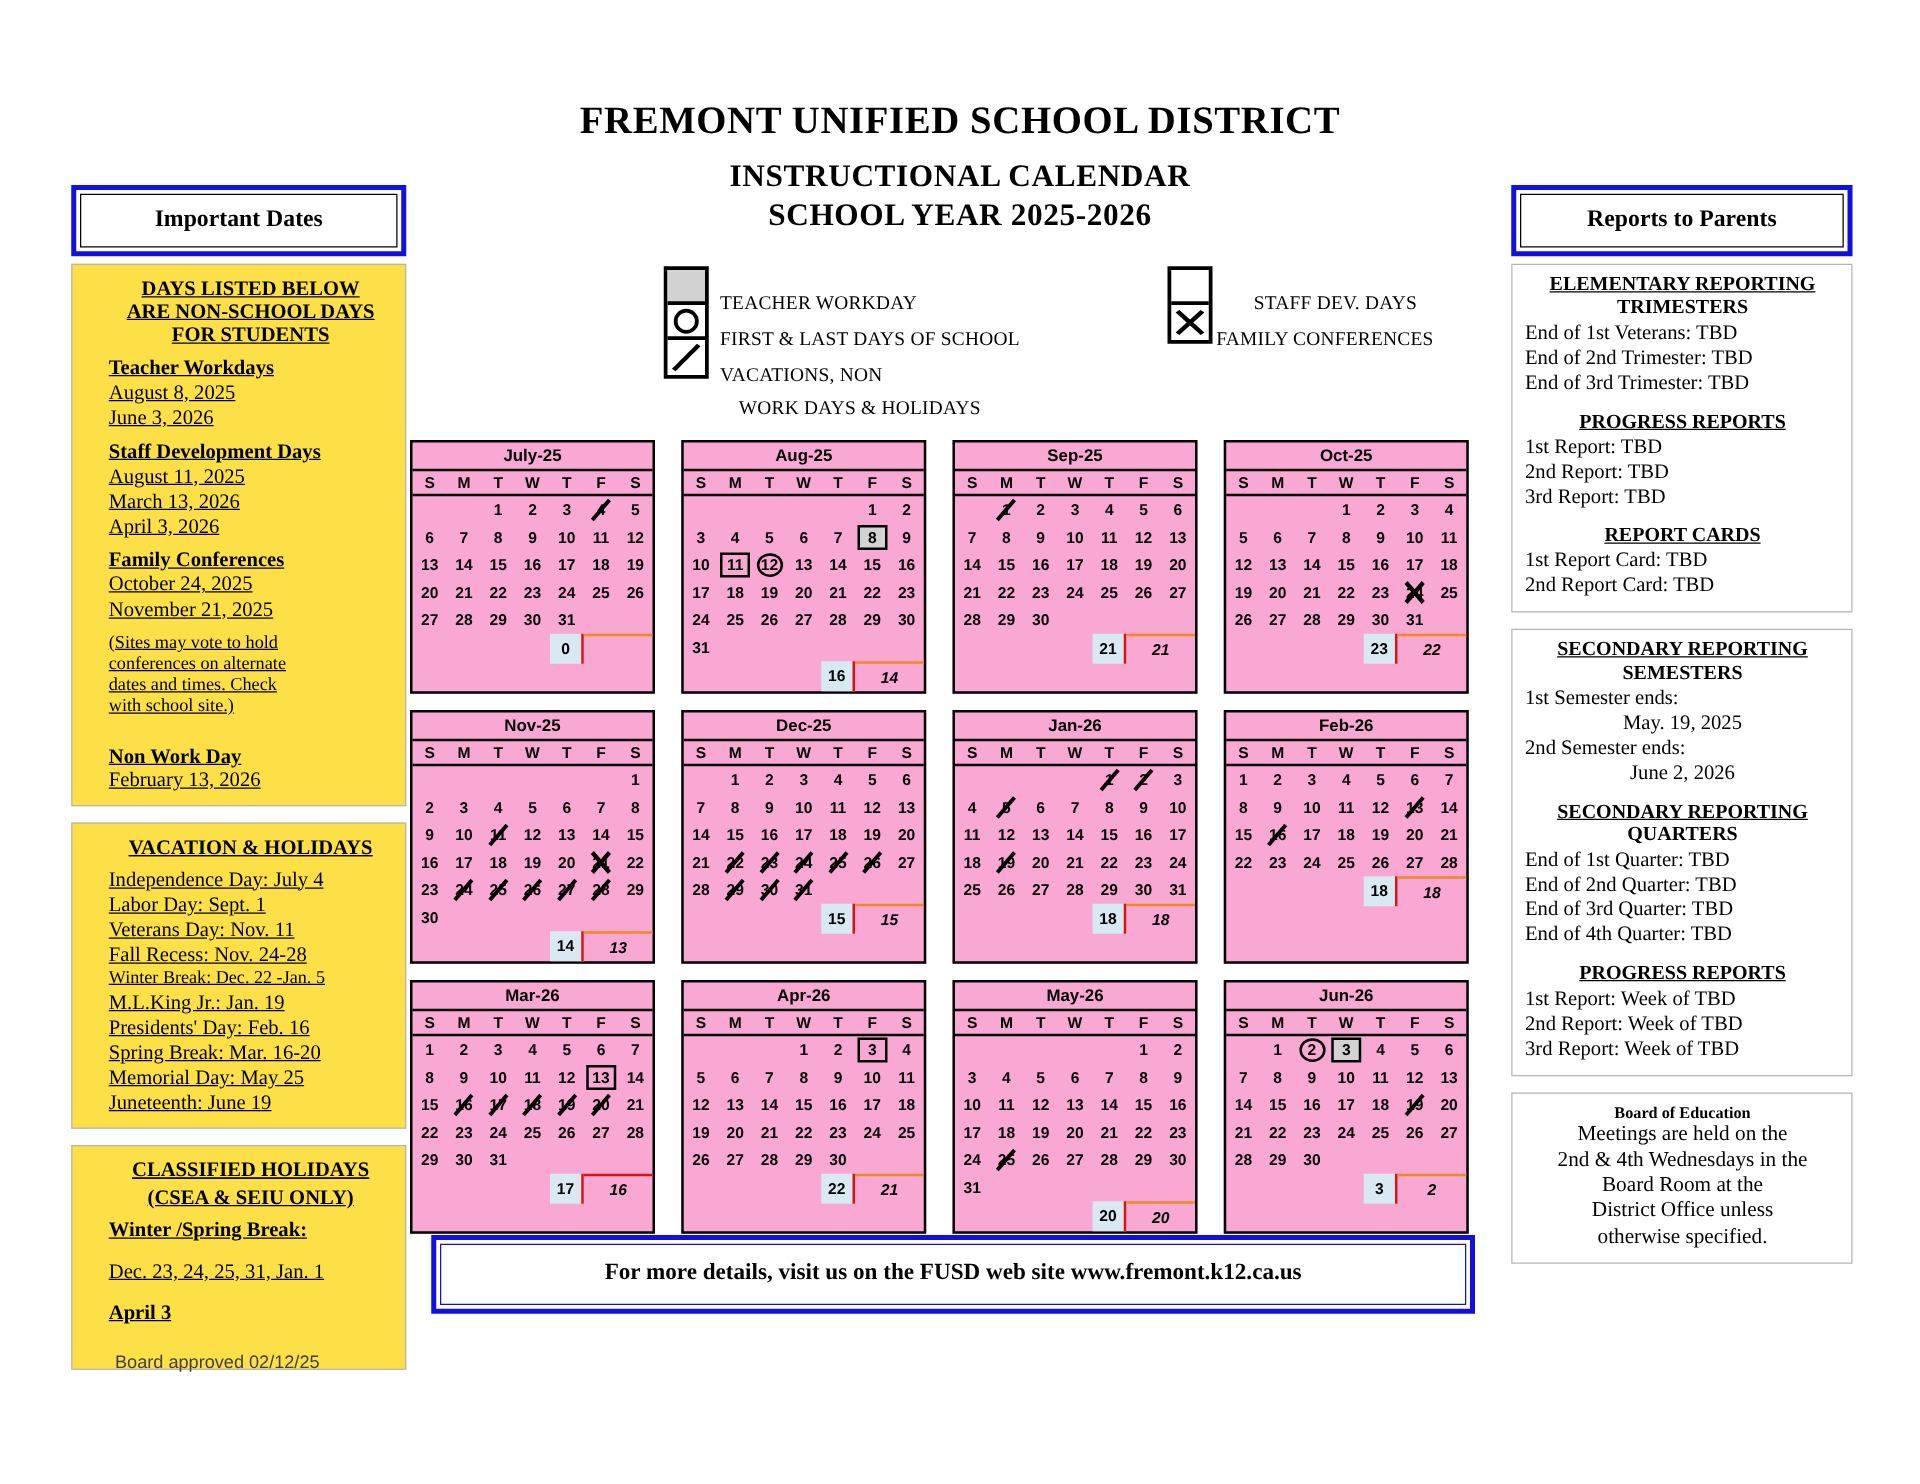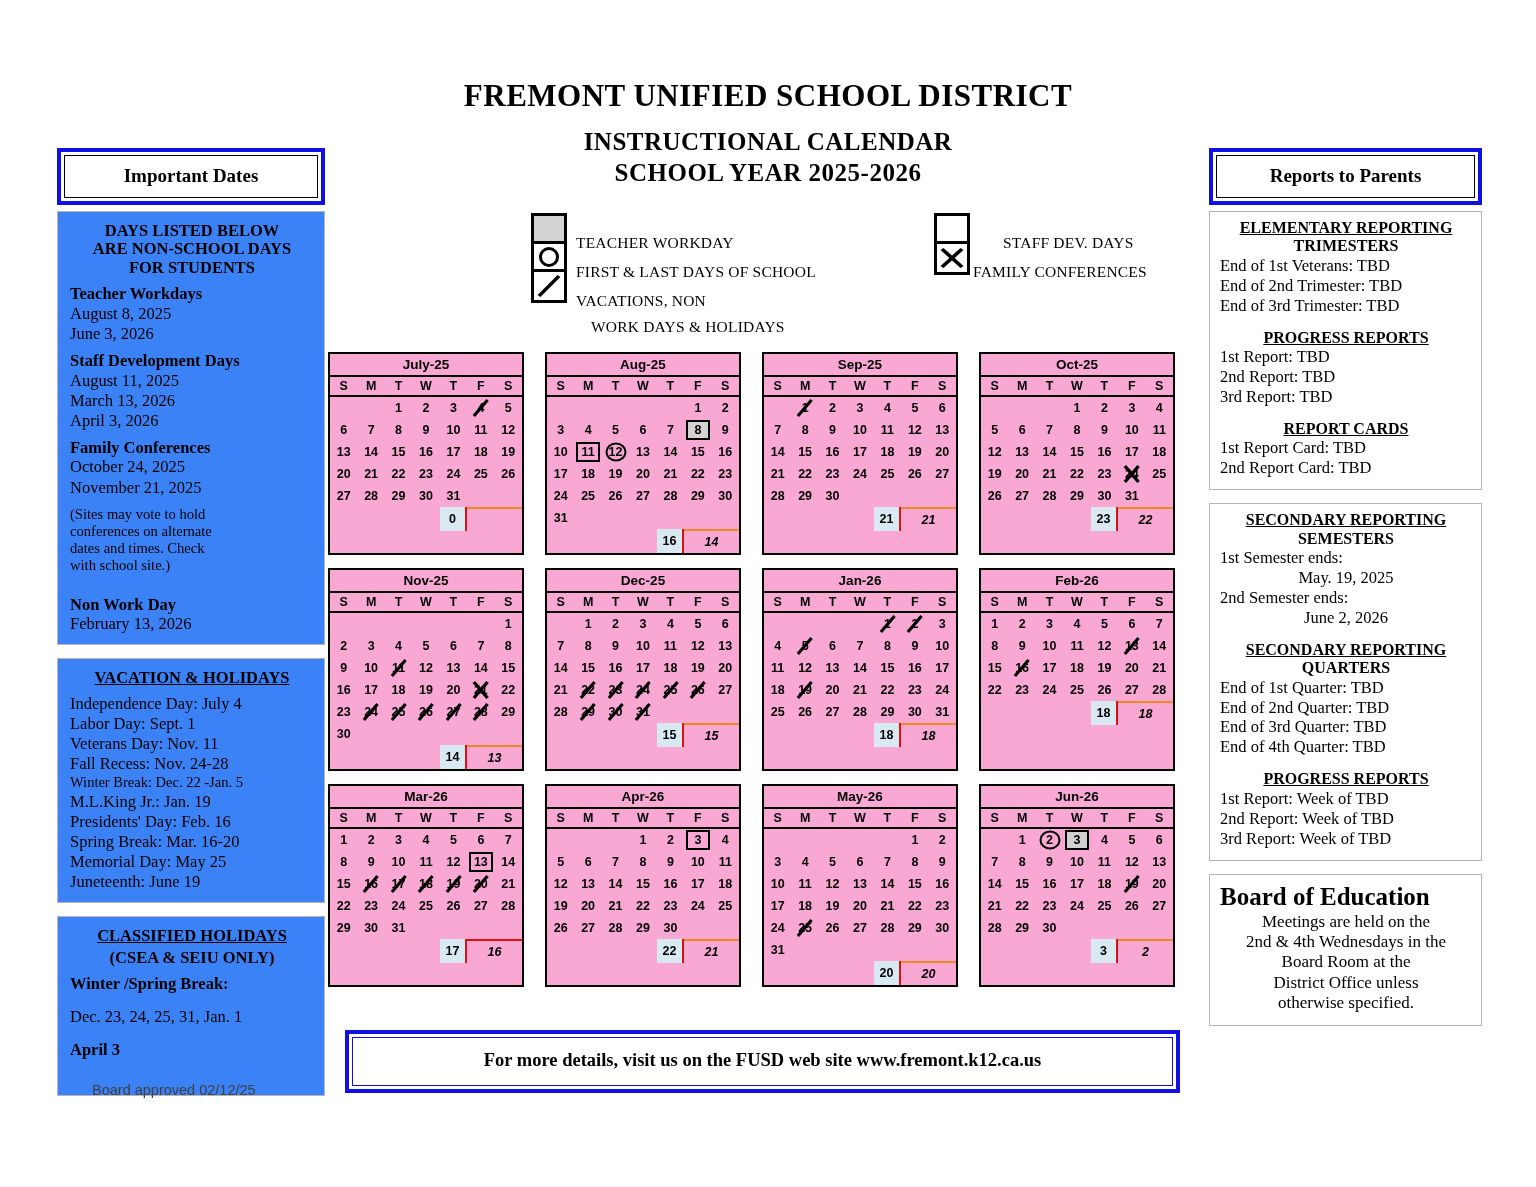--- a/index.html
+++ b/index.html
@@ -28,43 +28,44 @@
   .hdr-banner .inner{
     border:1px solid #000;
     text-align:center;
     font-weight:bold;
     font-size:19px;
     padding:9px 0 10px 0;
     font-family:"Liberation Serif",serif;
   }
   .panel{
     border:1px solid #b5b5b5;
-    background:#3b82f6;
-    padding:6px 10px 10px 12px;
+    background:#fde047;
+    padding:6px 10px 10px 29px;
     margin-bottom:13px;
+    text-decoration:underline;
   }
   .panel-title{
     text-align:center;font-weight:bold;font-size:16.5px;line-height:1.12;margin:4px 0 6px 0;
   }
   .panel-title.u{text-decoration:underline;}
   .sub-head{font-weight:bold;font-size:16.5px;margin-top:7px;line-height:1.18;}
   .ln{font-size:16.5px;line-height:1.22;}
   .ln.sm{font-size:14.5px;line-height:1.2;}
   .note{font-size:14.6px;line-height:1.18;margin-top:8px;}
   .gap{height:13px;}
 
   
   #right-col{position:absolute;left:1209px;top:148px;width:273px;}
   .rpanel{border:1px solid #b5b5b5;background:#fff;padding:7px 9px 11px 10px;margin-bottom:13px;}
   .rtitle{text-align:center;font-weight:bold;font-size:16px;text-decoration:underline;line-height:1.15;}
   .rtitle2{text-align:center;font-weight:bold;font-size:16px;line-height:1.15;}
   .rline{font-size:16.5px;line-height:1.21;}
   .rline.ind{text-align:center;}
   .spacer{height:13px;}
-  .bo-title{text-align:left;font-weight:bold;font-size:25px;line-height:1.2;}
+  .bo-title{text-align:center;font-weight:bold;font-size:13px;line-height:1.2;}
   .bo-line{text-align:center;font-size:17px;line-height:1.2;}
 
   
   #legend{position:absolute;left:531px;top:213px;width:650px;height:120px;}
   .lg-stack{position:absolute;border:3px solid #000;width:30px;}
   .lg-cell{height:28px;border-bottom:3px solid #000;position:relative;box-sizing:border-box;}
   .lg-cell:last-child{border-bottom:none;}
   .lg-label{position:absolute;font-size:15.5px;font-family:"Liberation Serif",serif;letter-spacing:.2px;white-space:nowrap;}
   .circ{position:absolute;left:50%;top:50%;transform:translate(-50%,-50%);width:20px;height:20px;border:3.4px solid #000;border-radius:50%;box-sizing:border-box;}
   .slashline{position:absolute;left:0;top:0;width:100%;height:100%;}
@@ -114,21 +115,21 @@
   .tot-s{
     grid-column:span 2;display:flex;align-items:center;justify-content:center;
     font-size:12.5px;font-weight:bold;font-style:italic;
     border-top:2.4px solid #ef8a22;box-sizing:border-box;
   }
   .tot-s.red-top{border-top-color:#e01010;}
 
   
   #footer-banner{
     position:absolute;left:345px;top:988px;width:835px;
-    border:4px solid #1010e0;padding:3px;background:#fff;box-sizing:border-box;margin-top:42px;
+    border:4px solid #1010e0;padding:3px;background:#fff;box-sizing:border-box;
   }
   #footer-banner .fb-in{border:1px solid #1010e0;padding:10px 0 12px 0;text-align:center;}
   .fb-l{font-weight:bold;font-size:18.5px;line-height:1.35;font-family:"Liberation Serif",serif;}
   #board-approved{
     position:absolute;left:92px;top:1082px;font-family:"Liberation Sans",sans-serif;
     font-size:14.5px;color:#404040;
   }
 </style>
 </head>
 <body>

